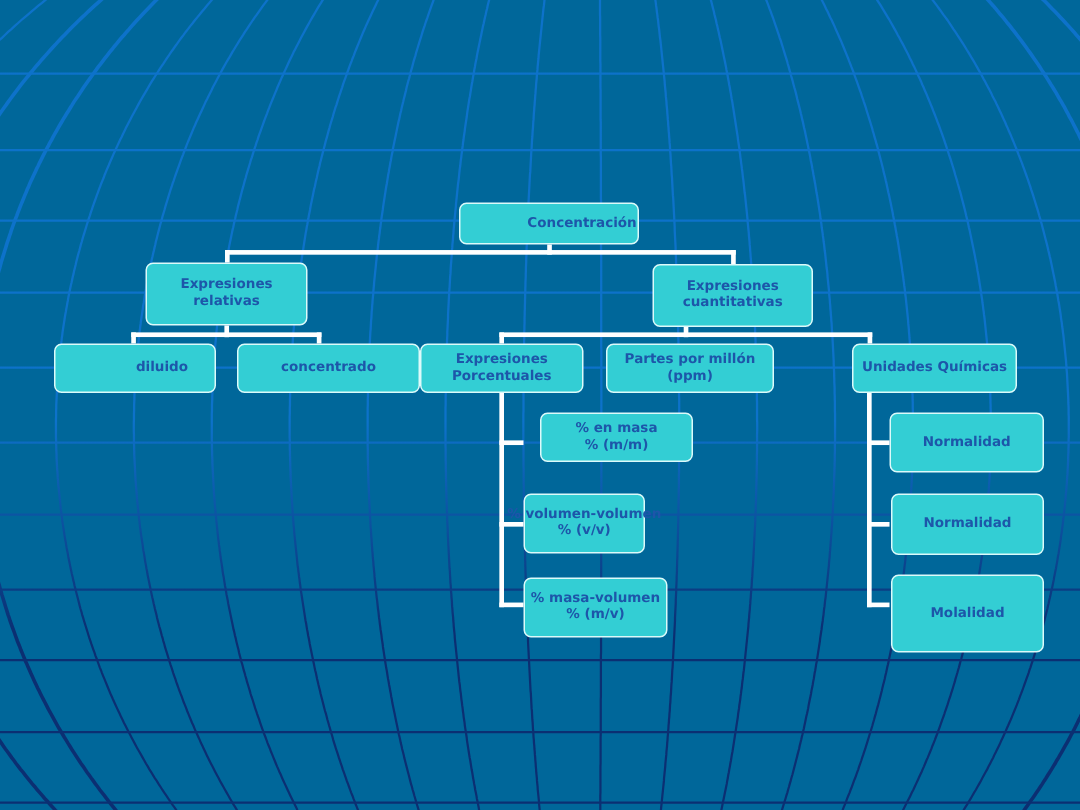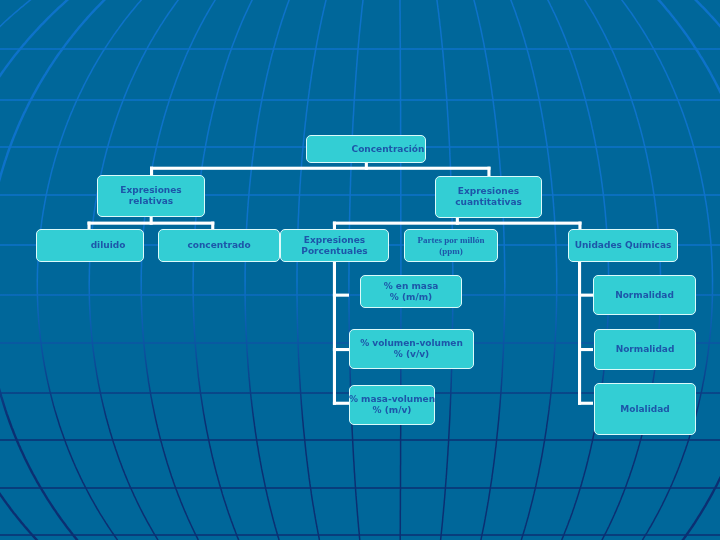--- a/index.html
+++ b/index.html
@@ -89,44 +89,44 @@
         <div>
           <span>concentrado</span>
         </div>
       </div>
       <div class="node" style="left: 280px; top: 229px; width: 109px; height: 33px;">
         <div>
           <span>Expresiones</span>
           <span>Porcentuales</span>
         </div>
       </div>
-      <div class="node" style="left: 404px; top: 229px; width: 94px; height: 33px; font-family: Liberation Serif, serif;">
+      <div class="node" style="left: 404px; top: 229px; width: 112px; height: 33px;">
         <div>
           <span>Partes por millón</span>
           <span>(ppm)</span>
         </div>
       </div>
       <div class="node" style="left: 524px; top: 229px; width: 110px; height: 33px; margin-left: 44px;">
         <div>
           <span>Unidades Químicas</span>
         </div>
       </div>
       <div class="node" style="left: 360px; top: 275px; width: 102px; height: 33px;">
         <div>
           <span>% en masa</span>
           <span>% (m/m)</span>
         </div>
       </div>
-      <div class="node" style="left: 349px; top: 329px; width: 125px; height: 40px;">
+      <div class="node" style="left: 349px; top: 329px; width: 81px; height: 40px;">
         <div>
           <span>% volumen-volumen</span>
           <span>% (v/v)</span>
         </div>
       </div>
-      <div class="node" style="left: 349px; top: 385px; width: 86px; height: 40px;">
+      <div class="node" style="left: 349px; top: 385px; width: 96px; height: 40px;">
         <div>
           <span>% masa-volumen</span>
           <span>% (m/v)</span>
         </div>
       </div>
       <div class="node" style="left: 593px; top: 275px; width: 103px; height: 40px;">
         <div>
           <span>Normalidad</span>
         </div>
       </div>

